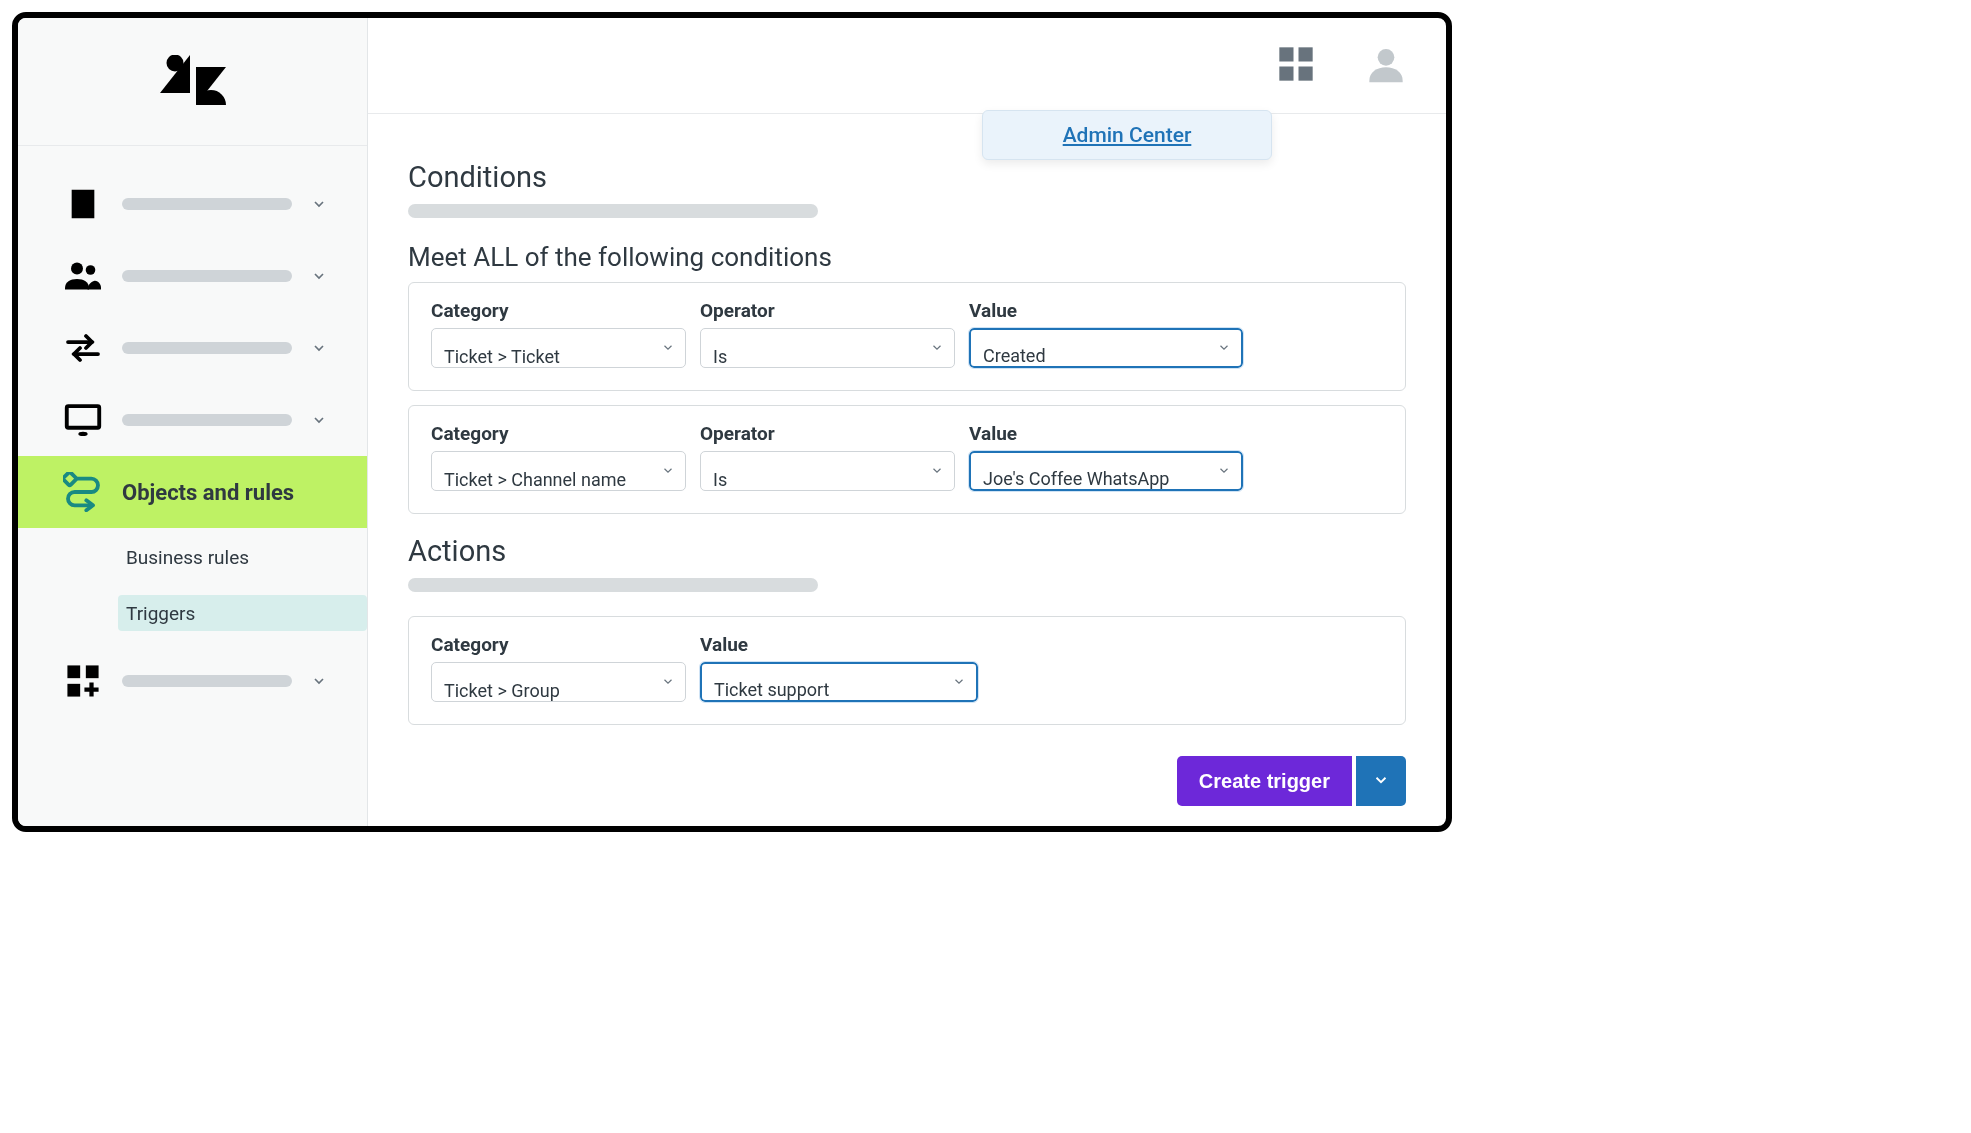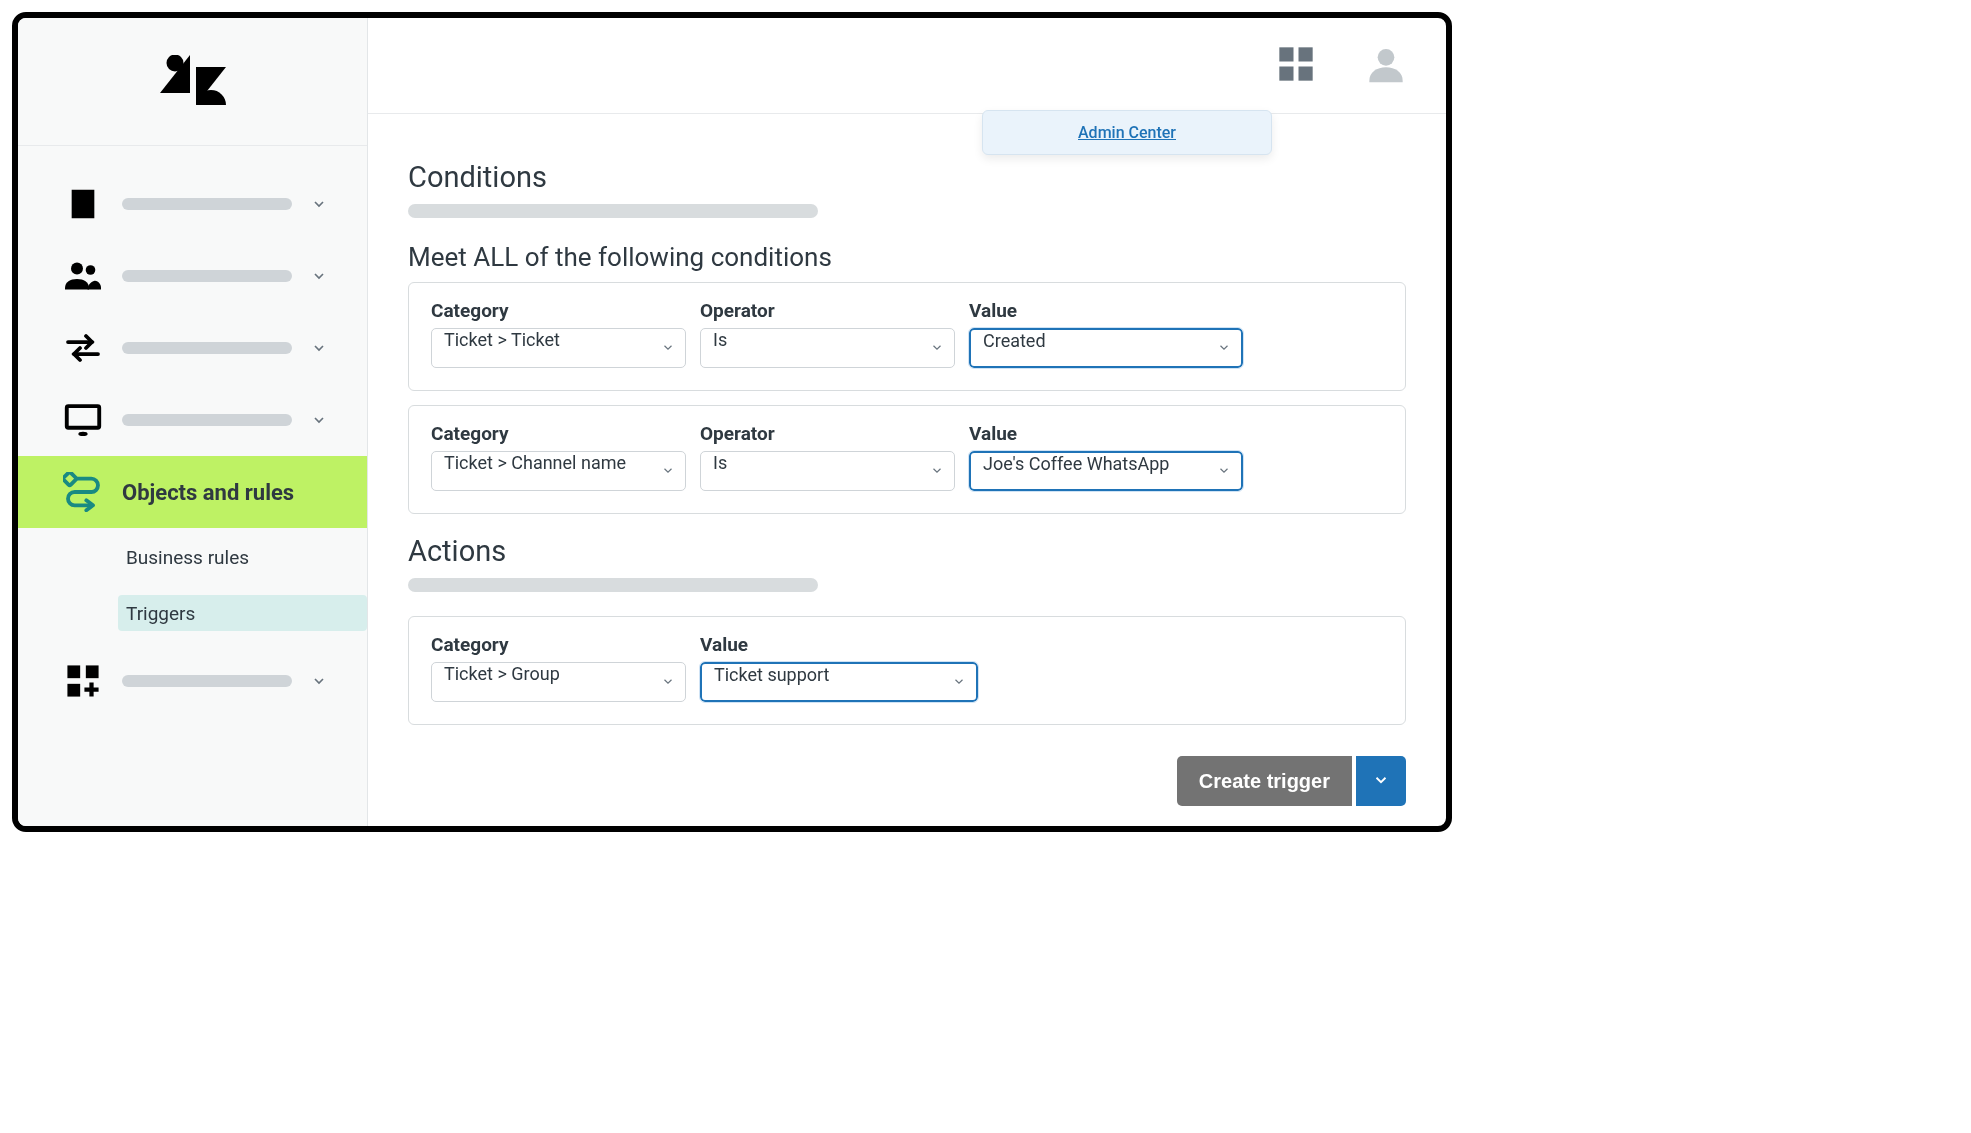--- a/index.html
+++ b/index.html
@@ -106,21 +106,21 @@
     width: 290px;
     background: #eaf3fb;
     border: 1px solid #d6e4f0;
     border-radius: 6px;
     padding: 12px 0;
     text-align: center;
     box-shadow: 0 4px 10px rgba(0,0,0,.08);
   }
   .dropdown-pop a {
     color: #1f73b7;
-    font-size: 16px;
+    font-size: 21px;
     text-decoration: underline;
     font-weight: 500;
   }
 
   .content { padding: 46px 40px 0 40px; }
   h1.section-title { font-size: 29px; font-weight: 400; color: #2f3941; margin-bottom: 10px; }
   .title-placeholder { height: 14px; width: 410px; background: #d8dcde; border-radius: 7px; margin-bottom: 24px;}
   .sublabel { font-size: 26px; margin-bottom: 10px; color:#2f3941;}
 
   .rule-card {
@@ -138,41 +138,41 @@
 
   .select {
     height: 40px;
     border: 1px solid #cfd4d8;
     border-radius: 5px;
     padding: 0 36px 0 12px;
     font-size: 18px;
     color: #2f3941;
     background: #fff;
     display: flex;
-    align-items: flex-start;
+    align-items: flex-end;
     position: relative;
   }
   .select.emph {
     border: 2px solid #1f73b7;
     outline: 1px solid #cfe3f5;
   }
   .select .chev {
     position: absolute; right: 10px; top: 50%; transform: translateY(-50%);
     color: #68737d;
   }
 
   .footer {
     position: absolute;
     right: 40px;
     bottom: 20px;
     display: flex;
     gap: 4px;
   }
   .btn-primary {
-    background: #737373;
+    background: #6d28d9;
     color: #fff;
     font-size: 20px;
     font-weight: 600;
     border: none;
     padding: 0 22px;
     height: 50px;
     border-radius: 5px 0 0 5px;
   }
   .btn-primary-chev {
     background: #1f73b7;

